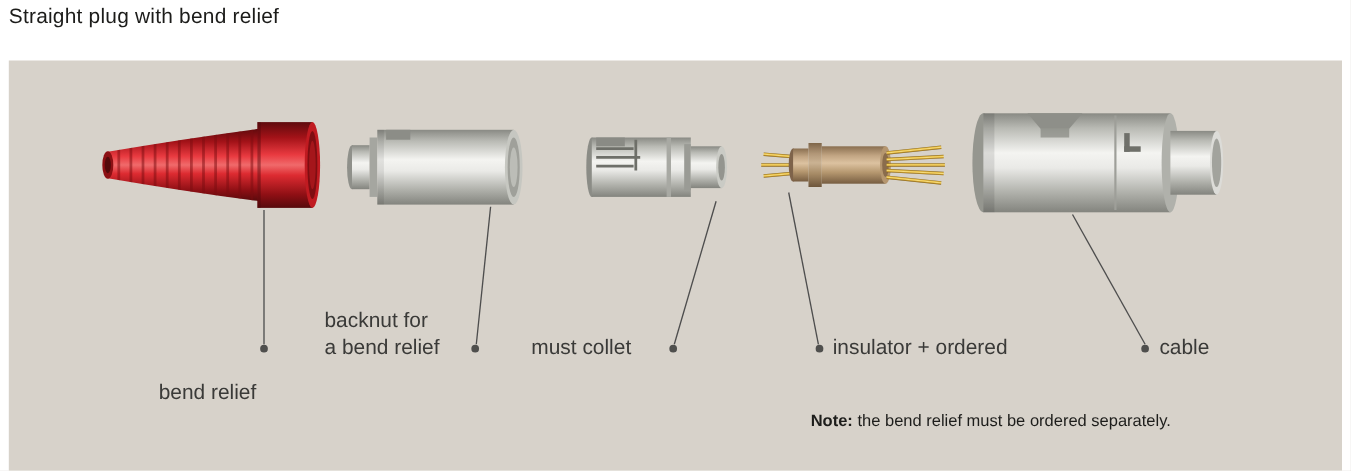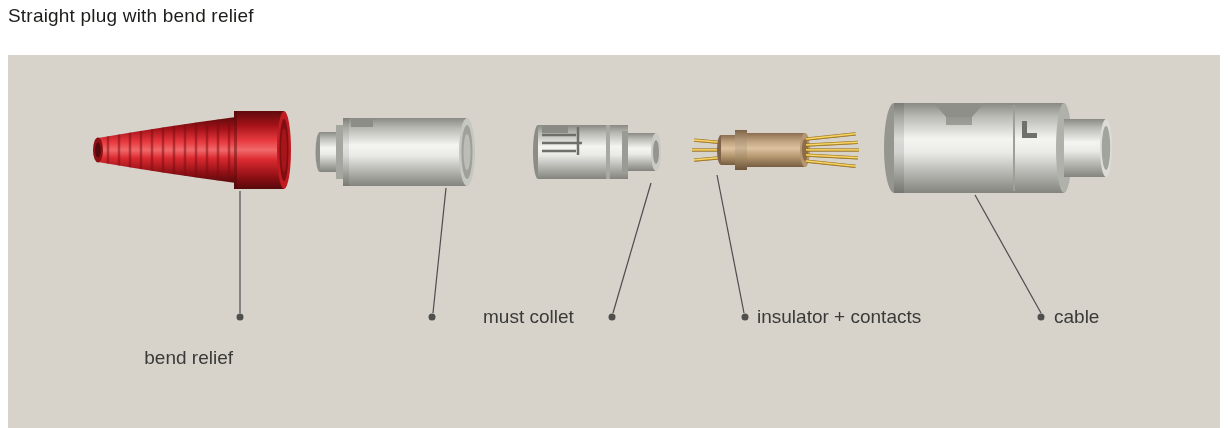--- a/index.html
+++ b/index.html
@@ -205,21 +205,26 @@
       <circle cx="232" cy="262" r="3.5"></circle>
       <circle cx="424" cy="262" r="3.5"></circle>
       <circle cx="604" cy="262" r="3.5"></circle>
       <circle cx="737" cy="262" r="3.5"></circle>
       <circle cx="1033" cy="262" r="3.5"></circle>
     </g>
   </svg>
 
   <div class="part-label" id="lbl-bend-relief">bend relief</div>
 
+  <div class="part-label" id="lbl-backnut">
+    <div>backnut for</div>
+    <div>a bend relief</div>
+  </div>
 
   <div class="part-label" id="lbl-cable-collet">must collet</div>
 
-  <div class="part-label" id="lbl-insulator">insulator + contacts</div>
+  <div class="part-label" id="lbl-insulator">insulator + ordered</div>
 
   <div class="part-label" id="lbl-shell">cable</div>
 
+  <div class="note"><b>Note:</b><span> the bend relief must be ordered separately.</span></div>
 
 </div>
 
 </body></html>

